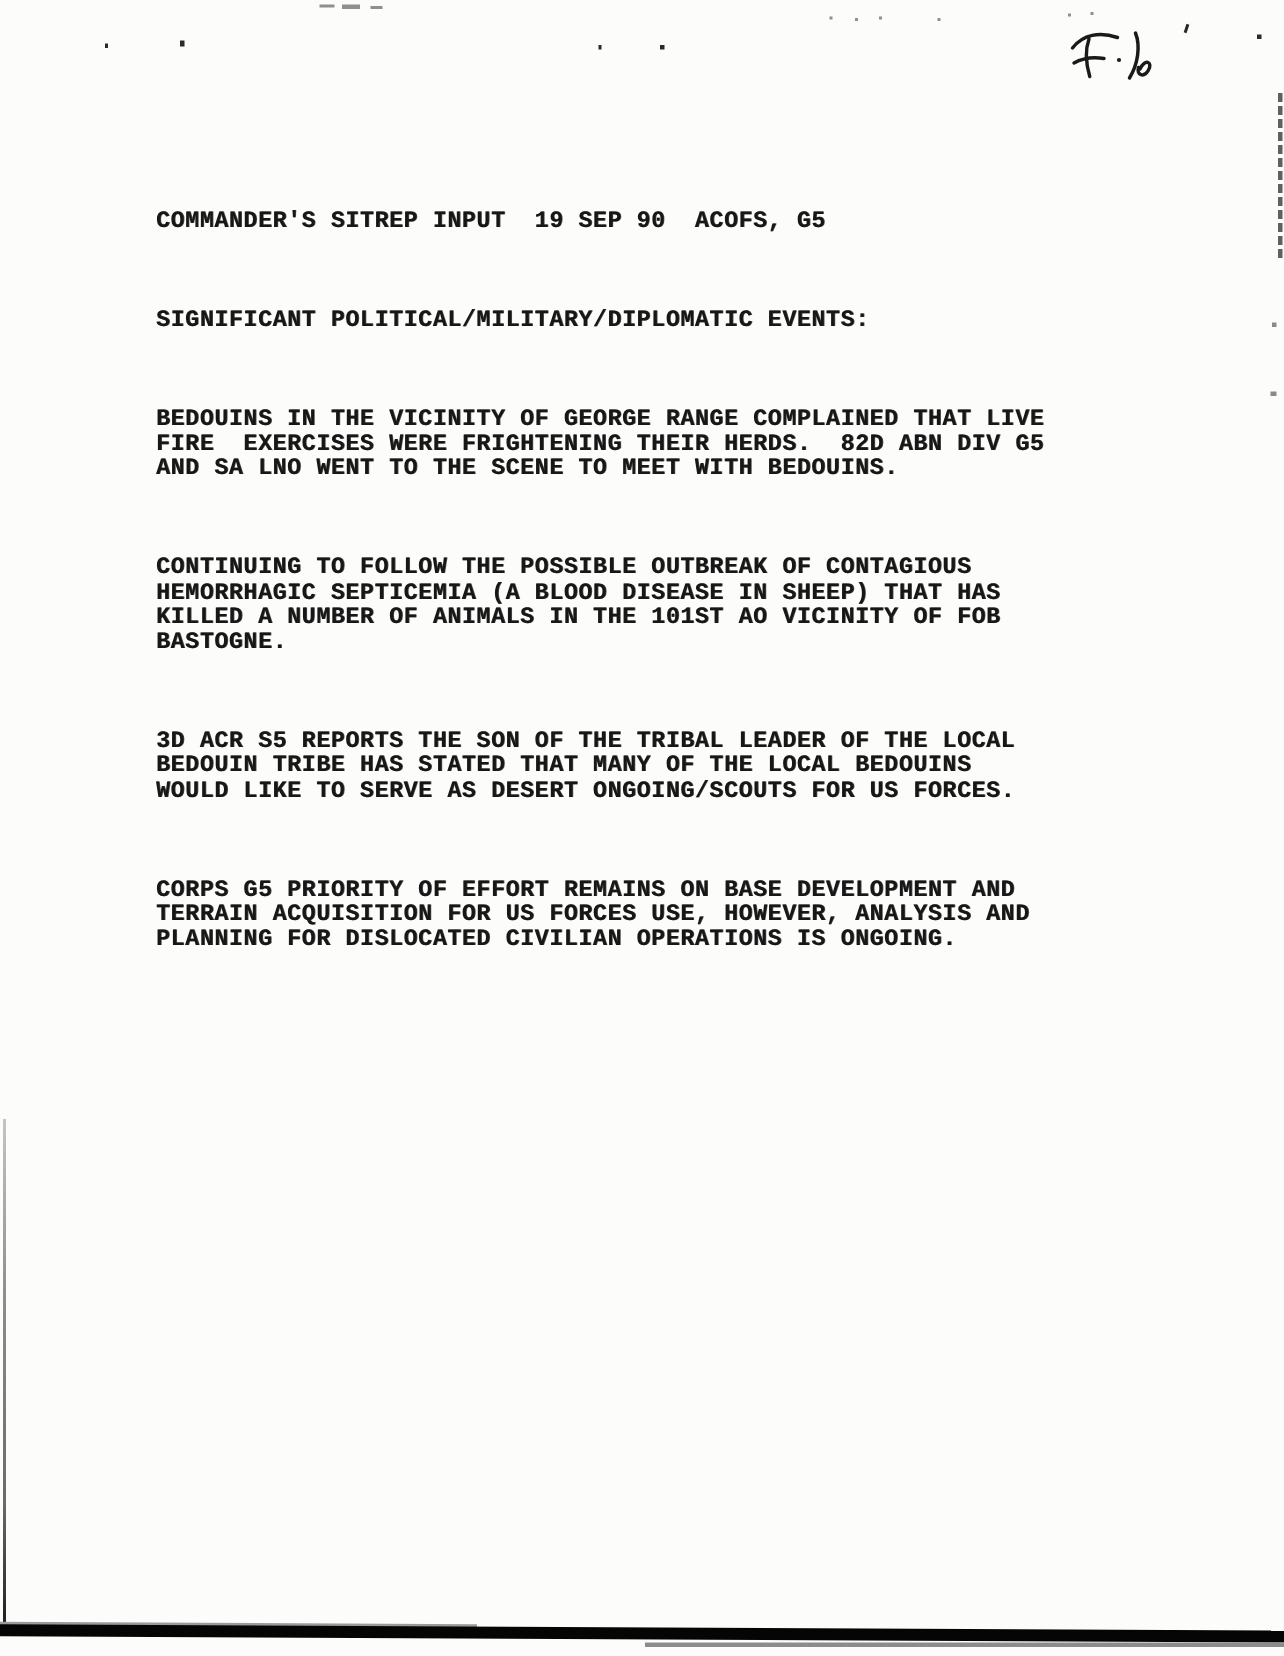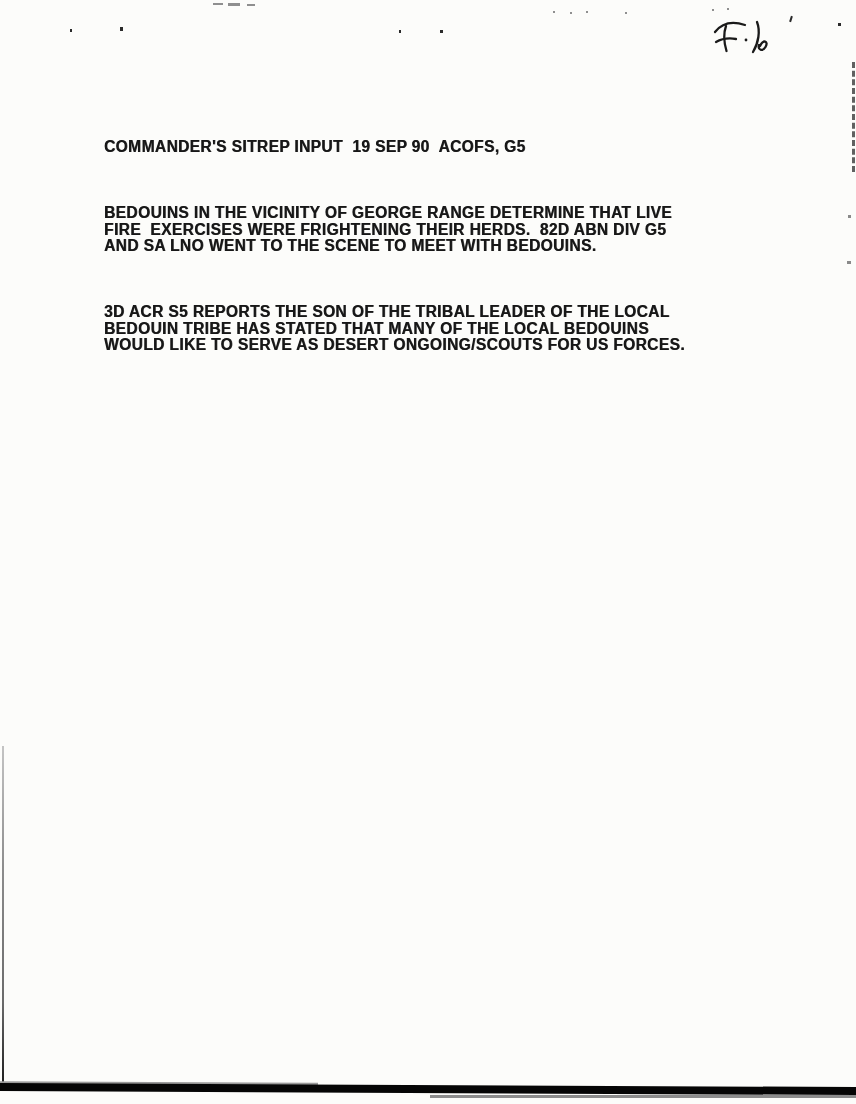--- a/index.html
+++ b/index.html
@@ -6,21 +6,21 @@
   body{
     width:856px;height:1104px;position:relative;overflow:hidden;
     background:#ffffff;
     font-family:"DejaVu Sans Mono","Liberation Mono",monospace;
   }
   .scan-page{position:absolute;inset:0;background:#fcfcfa;}
 
   
   .doc-body{
     position:absolute;left:104px;top:106px;width:700px;
-    font-family:Liberation Sans, sans-serif;
+    font-family:Liberation Mono, monospace;
     font-weight:bold;
     font-size:15.6px;
     line-height:16.5px;
     letter-spacing:0.35px;
     color:#171717;
     text-shadow:0.5px 0 0 rgba(23,23,23,0.75);
     white-space:pre;
   }
   .doc-body p{margin:0 0 16.5px 0;}
 
@@ -67,26 +67,34 @@
         <path d="M4,28 C11,24 18,24 24,25"></path>
         <circle cx="34" cy="26" r="1.4" fill="#1a1a1a" stroke="none"></circle>
         <path d="M45,8 C48.5,17 46.5,29 41,38"></path>
         <path d="M48,32 C51,25 57,27 53.5,33 C50.5,38 45.5,36 47,31"></path>
       </g>
     </svg>
   </div>
 
   <div class="doc-body">
     <p>COMMANDER'S SITREP INPUT  19 SEP 90  ACOFS, G5</p>
-    <p>BEDOUINS IN THE VICINITY OF GEORGE RANGE DETERMINE THAT LIVE
+    <p>SIGNIFICANT POLITICAL/MILITARY/DIPLOMATIC EVENTS:</p>
+    <p>BEDOUINS IN THE VICINITY OF GEORGE RANGE COMPLAINED THAT LIVE
 FIRE  EXERCISES WERE FRIGHTENING THEIR HERDS.  82D ABN DIV G5
 AND SA LNO WENT TO THE SCENE TO MEET WITH BEDOUINS.</p>
+    <p>CONTINUING TO FOLLOW THE POSSIBLE OUTBREAK OF CONTAGIOUS
+HEMORRHAGIC SEPTICEMIA (A BLOOD DISEASE IN SHEEP) THAT HAS
+KILLED A NUMBER OF ANIMALS IN THE 101ST AO VICINITY OF FOB
+BASTOGNE.</p>
     <p>3D ACR S5 REPORTS THE SON OF THE TRIBAL LEADER OF THE LOCAL
 BEDOUIN TRIBE HAS STATED THAT MANY OF THE LOCAL BEDOUINS
 WOULD LIKE TO SERVE AS DESERT ONGOING/SCOUTS FOR US FORCES.</p>
+    <p>CORPS G5 PRIORITY OF EFFORT REMAINS ON BASE DEVELOPMENT AND
+TERRAIN ACQUISITION FOR US FORCES USE, HOWEVER, ANALYSIS AND
+PLANNING FOR DISLOCATED CIVILIAN OPERATIONS IS ONGOING.</p>
   </div>
 
   <div class="speck gray" style="left:213px;top:3px;width:10px;height:2px;"></div>
   <div class="speck gray" style="left:228px;top:3px;width:12px;height:3px;"></div>
   <div class="speck gray" style="left:247px;top:4px;width:8px;height:2px;"></div>
   <div class="speck" style="left:70px;top:29px;width:2px;height:3px;"></div>
   <div class="speck" style="left:120px;top:27px;width:3px;height:4px;"></div>
   <div class="speck" style="left:399px;top:30px;width:2px;height:3px;"></div>
   <div class="speck" style="left:440px;top:30px;width:3px;height:3px;"></div>
   <div class="speck gray" style="left:553px;top:11px;width:2px;height:2px;"></div>

